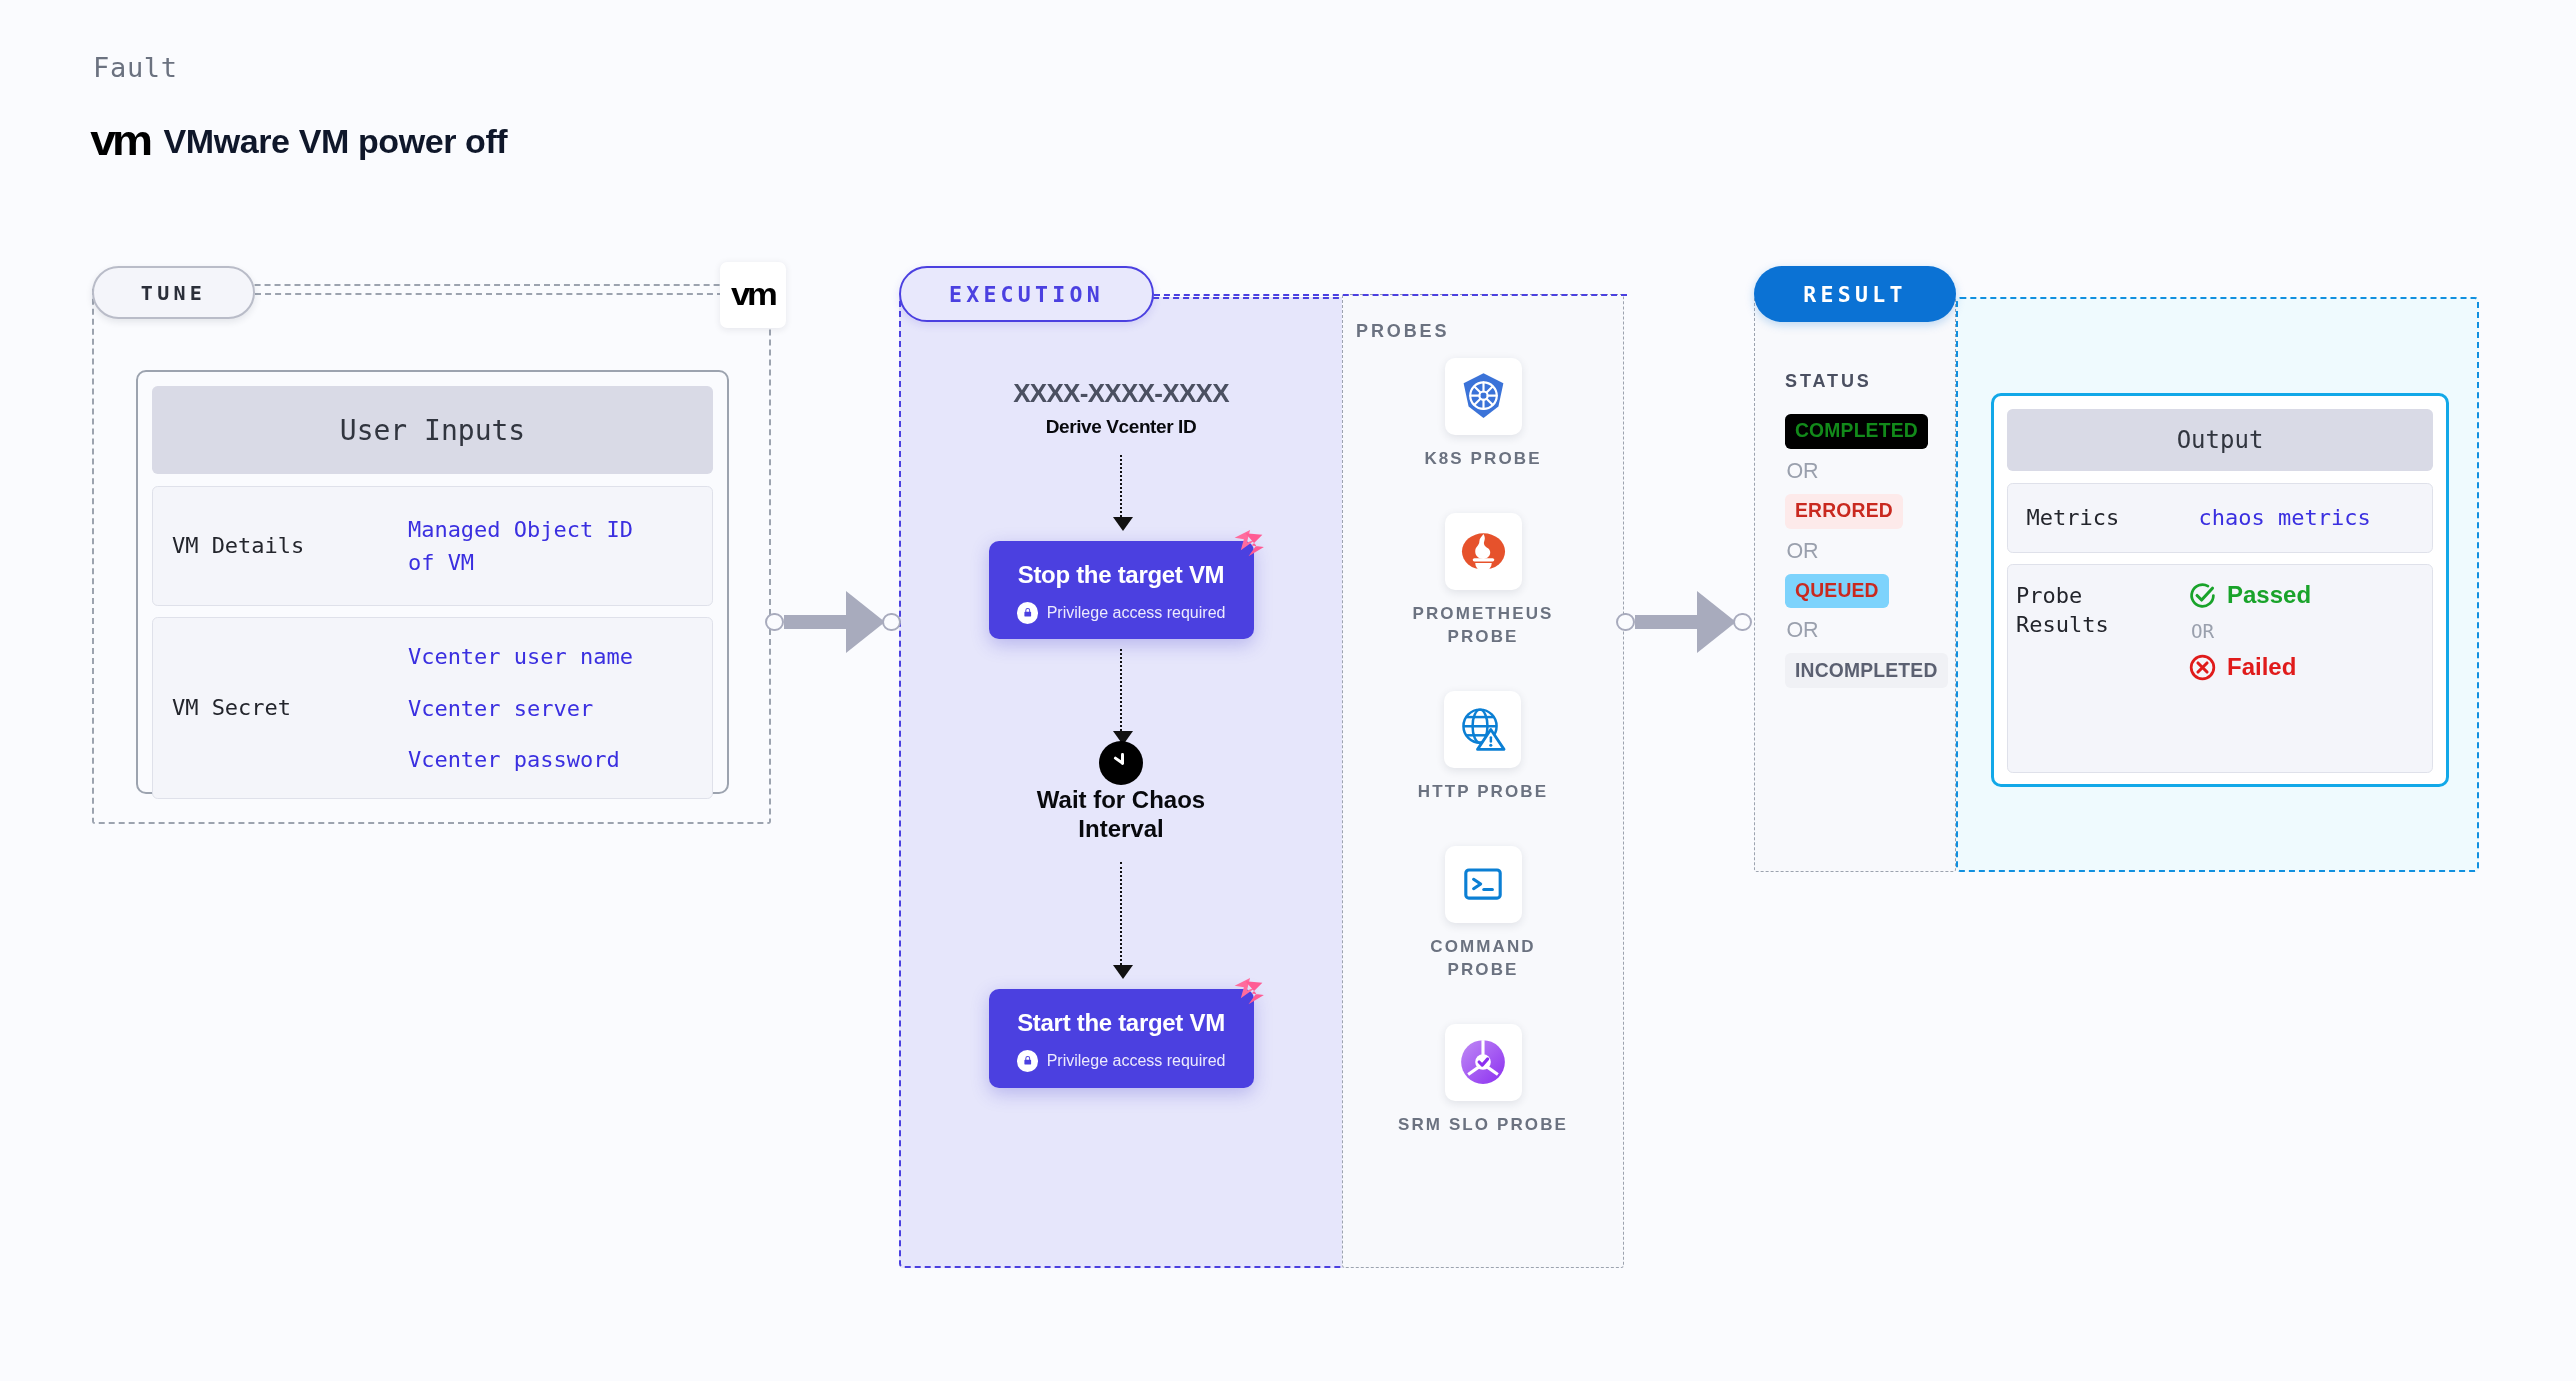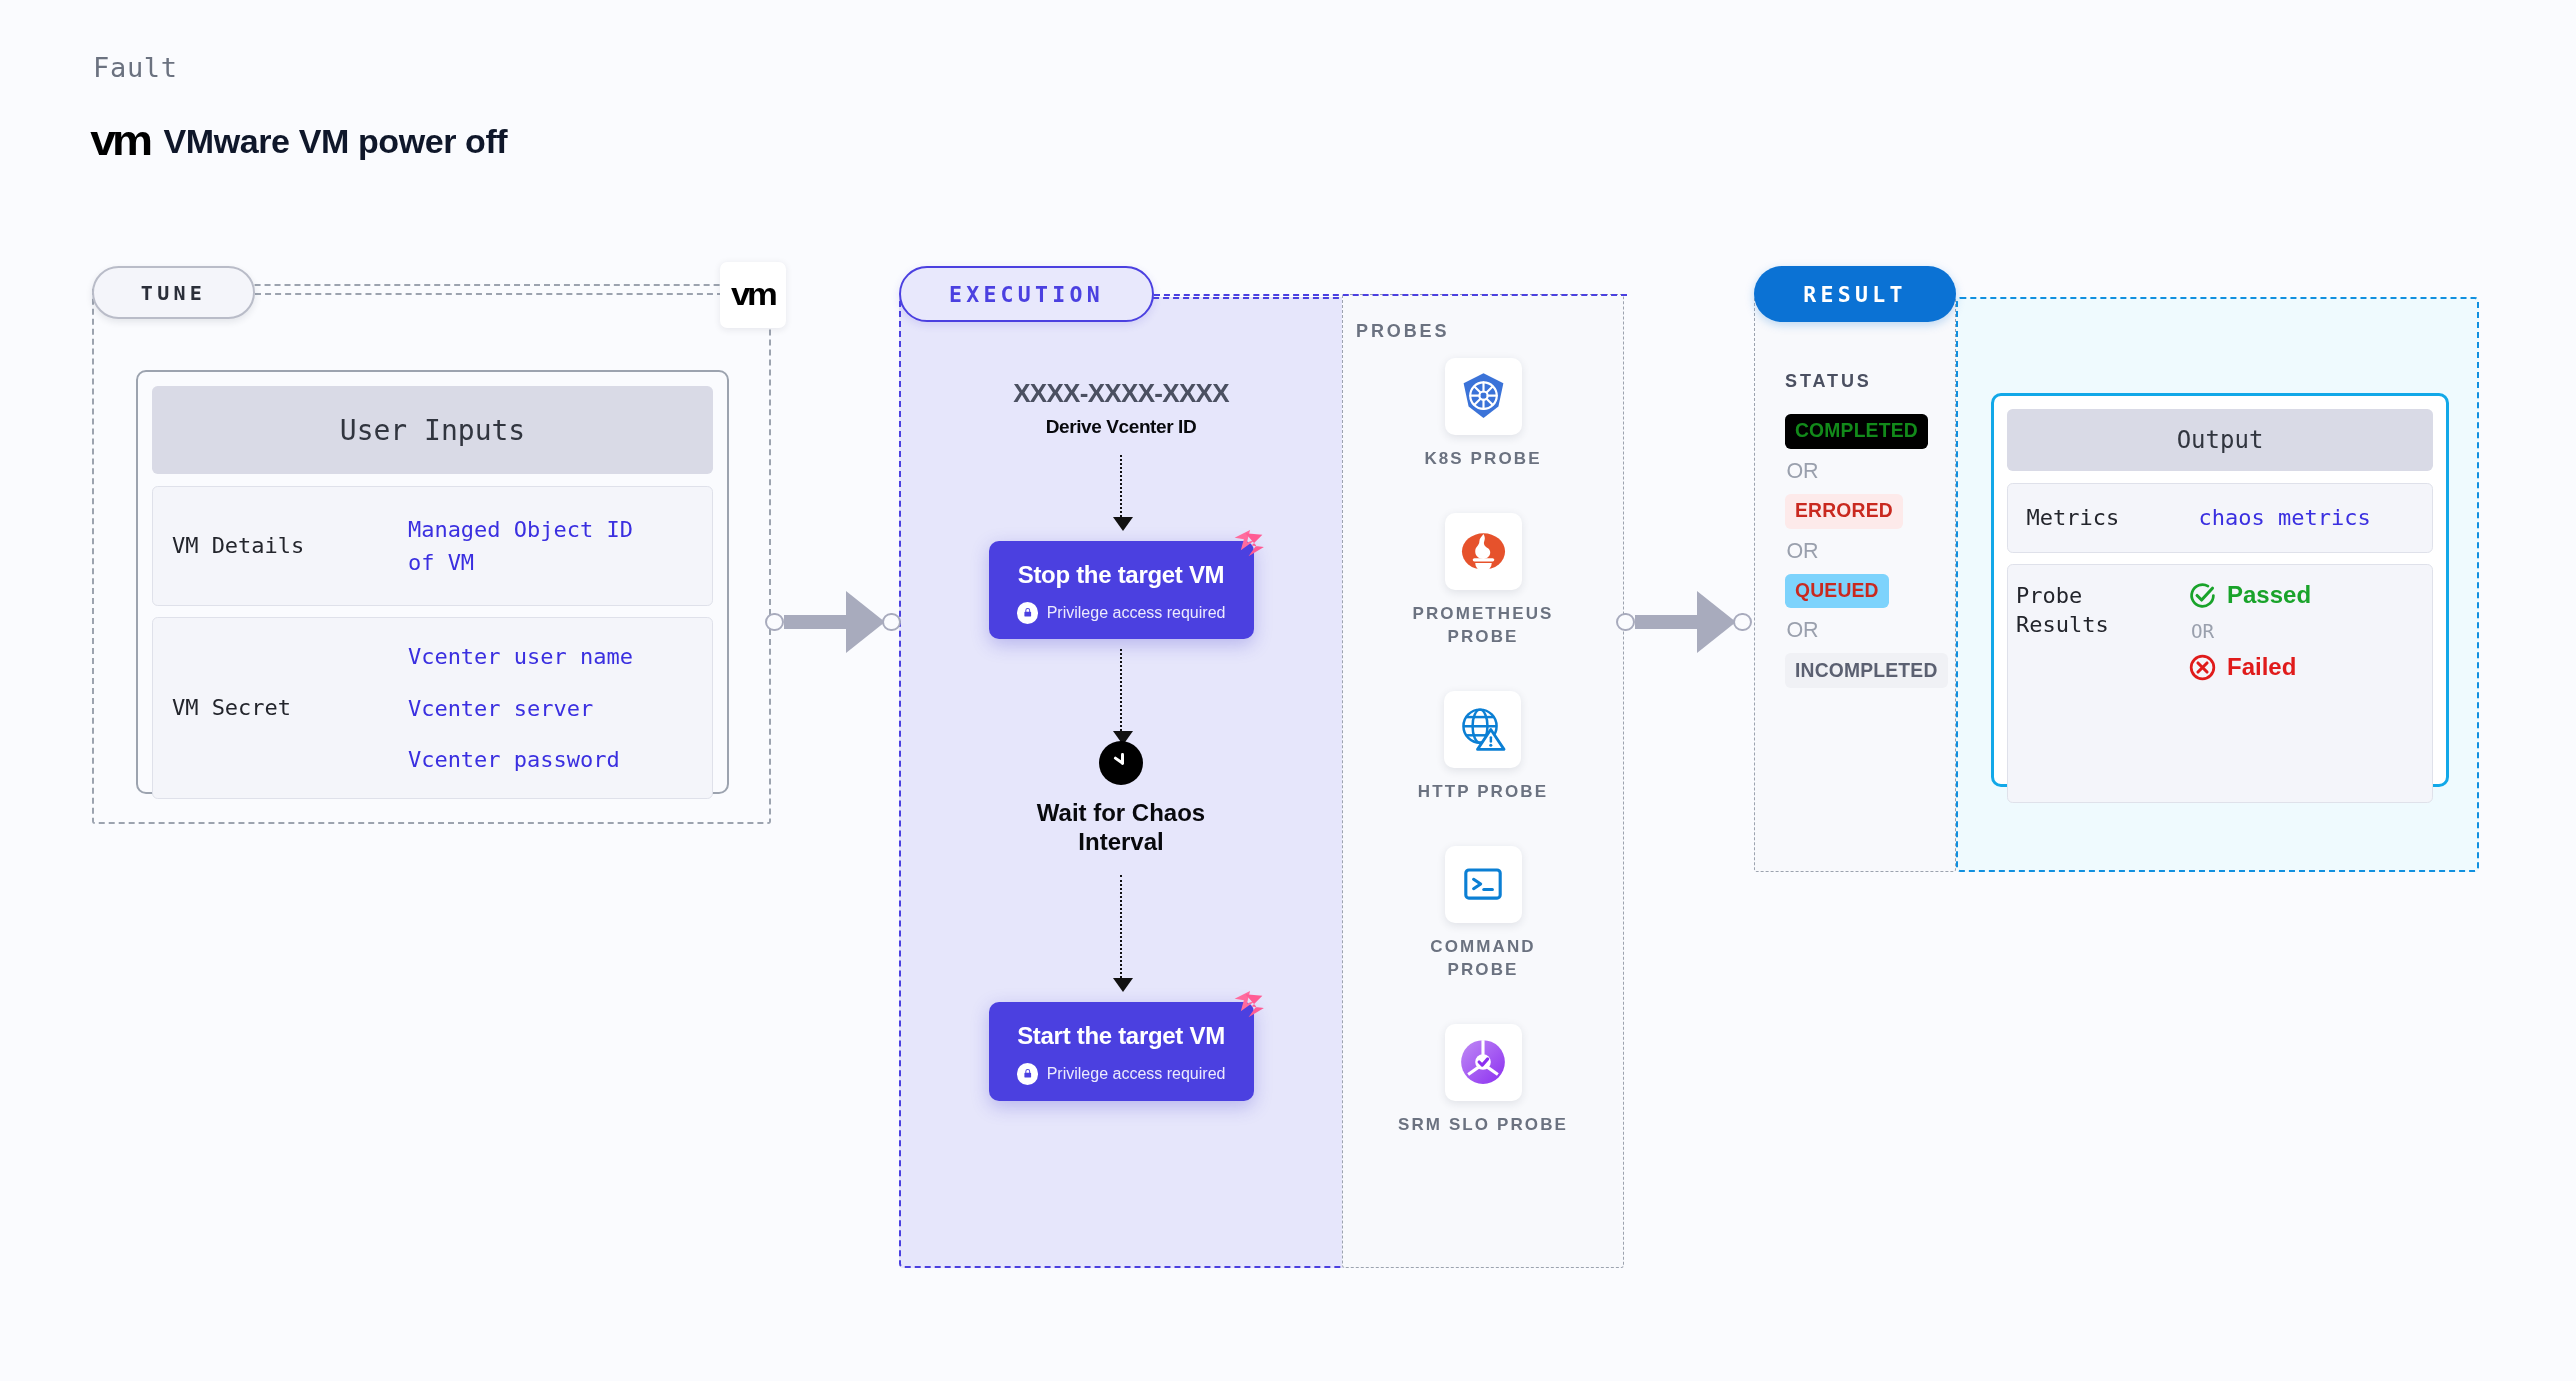--- a/index.html
+++ b/index.html
@@ -285,21 +285,21 @@
   }
   .clock-ico::after {
     content: ""; position: absolute;
     left: 50%; top: 22px;
     width: 2.9px; height: 10px; background: #fff;
     transform: rotate(125deg);
     transform-origin: top center;
     border-radius: 1.4px;
   }
   .wait-label {
-    margin-top: 13px;
+    margin-top: 0;
     font-size: 24px; font-weight: 700; color: #08090d;
     text-align: center; line-height: 1.22;
     max-width: 215px;
   }
 
   
   #probes-box {
     left: 1342px; top: 294px;
     width: 282px; height: 974px;
     border-color: #9ca3af;
@@ -392,21 +392,21 @@
     position: absolute;
     left: 1991px; top: 393px;
     width: 458px; height: 394px;
     background: #fff;
     border: 3.6px solid #12a8e8;
     border-radius: 10px;
     padding: 13px;
   }
   #output-card .card-head { height: 62px; font-size: 24px; }
   #out-row-1 { height: 70px; }
-  #out-row-2 { height: 239px; align-items: flex-start; padding-left: 8px; }
+  #out-row-2 { height: 209px; align-items: flex-start; padding-left: 8px; }
   #out-row-1 .row-label, #out-row-2 .row-label { width: 172px; }
   .out-metric {
     font-family: "DejaVu Sans Mono", monospace;
     font-size: 22px; color: #3a2fe0;
   }
   .pr-line {
     display: flex; align-items: center; gap: 10px;
     font-size: 24px; font-weight: 700;
   }
   .pr-or {

